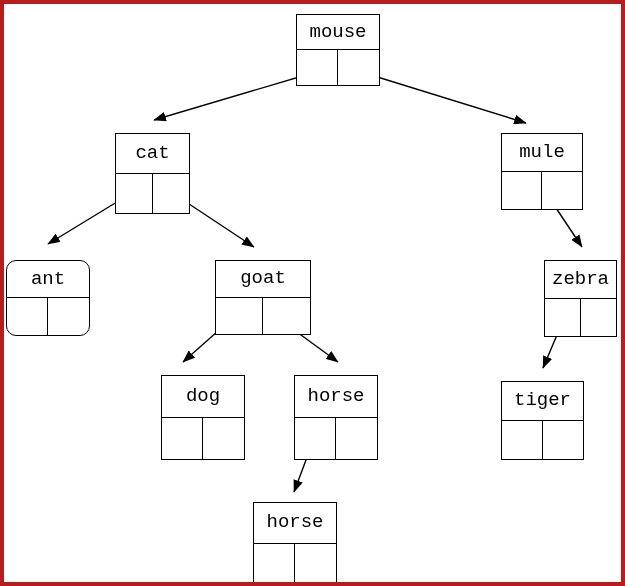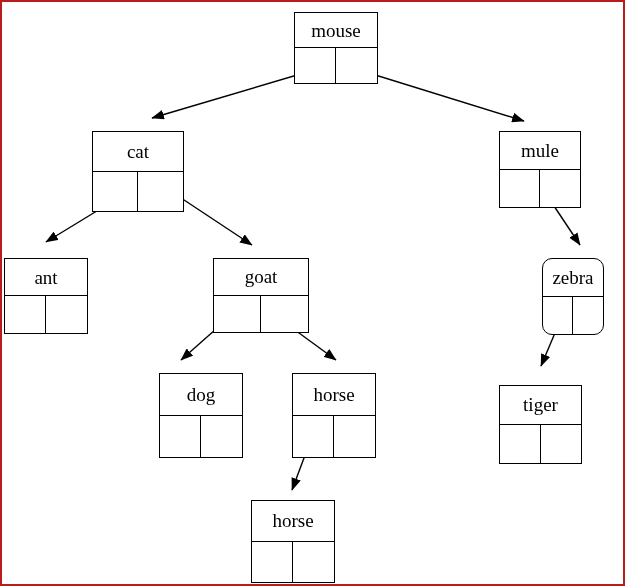--- a/index.html
+++ b/index.html
@@ -5,24 +5,24 @@
   html, body {
     margin: 0;
     padding: 0;
     background: #ffffff;
   }
   #canvas {
     position: relative;
     width: 625px;
     height: 586px;
     background: #ffffff;
-    border: 2px solid #b91c1c;
+    border: 4px solid #b91c1c;
     box-sizing: border-box;
     overflow: hidden;
-    font-family: Liberation Serif, serif;
+    font-family: Liberation Mono, monospace;
   }
   #arrow-layer {
     position: absolute;
     left: 0;
     top: 0;
     width: 625px;
     height: 586px;
     pointer-events: none;
   }
   .node {
@@ -84,70 +84,70 @@
   </svg>
 
   <div id="nodes-group">
       <div class="node" style="left: 292px; top: 10px; width: 84px; height: 72px;">
         <div class="node-label">mouse</div>
         <div class="node-ptrs">
           <div class="ptr-cell left"></div>
           <div class="ptr-cell right"></div>
         </div>
       </div>
-      <div class="node" style="left: 90px; top: 129px; width: 92px; height: 81px;">
+      <div class="node" style="left: 111px; top: 129px; width: 75px; height: 81px;">
         <div class="node-label">cat</div>
         <div class="node-ptrs">
           <div class="ptr-cell left"></div>
           <div class="ptr-cell right"></div>
         </div>
       </div>
       <div class="node" style="left: 477px; top: 129px; width: 82px; height: 77px; margin-left: 20px;">
         <div class="node-label">mule</div>
         <div class="node-ptrs">
           <div class="ptr-cell left"></div>
           <div class="ptr-cell right"></div>
         </div>
       </div>
-      <div class="node" style="left: 2px; top: 256px; width: 84px; height: 76px;">
+      <div class="node" style="left: 2px; top: 256px; width: 84px; height: 76px; border-radius: 10px;">
         <div class="node-label">ant</div>
         <div class="node-ptrs">
           <div class="ptr-cell left"></div>
           <div class="ptr-cell right"></div>
         </div>
       </div>
       <div class="node" style="left: 211px; top: 256px; width: 96px; height: 75px;">
         <div class="node-label">goat</div>
         <div class="node-ptrs">
           <div class="ptr-cell left"></div>
           <div class="ptr-cell right"></div>
         </div>
       </div>
-      <div class="node" style="left: 540px; top: 256px; width: 62px; height: 77px; border-radius: 10px;">
+      <div class="node" style="left: 540px; top: 256px; width: 73px; height: 77px;">
         <div class="node-label">zebra</div>
         <div class="node-ptrs">
           <div class="ptr-cell left"></div>
           <div class="ptr-cell right"></div>
         </div>
       </div>
       <div class="node" style="left: 136px; top: 371px; width: 84px; height: 85px; margin-left: 21px;">
         <div class="node-label">dog</div>
         <div class="node-ptrs">
           <div class="ptr-cell left"></div>
           <div class="ptr-cell right"></div>
         </div>
       </div>
       <div class="node" style="left: 290px; top: 371px; width: 84px; height: 85px;">
         <div class="node-label">horse</div>
         <div class="node-ptrs">
           <div class="ptr-cell left"></div>
           <div class="ptr-cell right"></div>
         </div>
       </div>
-      <div class="node" style="left: 497px; top: 377px; width: 83px; height: 79px; margin-top: 6px;">
+      <div class="node" style="left: 497px; top: 377px; width: 83px; height: 79px;">
         <div class="node-label">tiger</div>
         <div class="node-ptrs">
           <div class="ptr-cell left"></div>
           <div class="ptr-cell right"></div>
         </div>
       </div>
       <div class="node" style="left: 249px; top: 498px; width: 84px; height: 83px; text-align: right;">
         <div class="node-label">horse</div>
         <div class="node-ptrs">
           <div class="ptr-cell left"></div>

